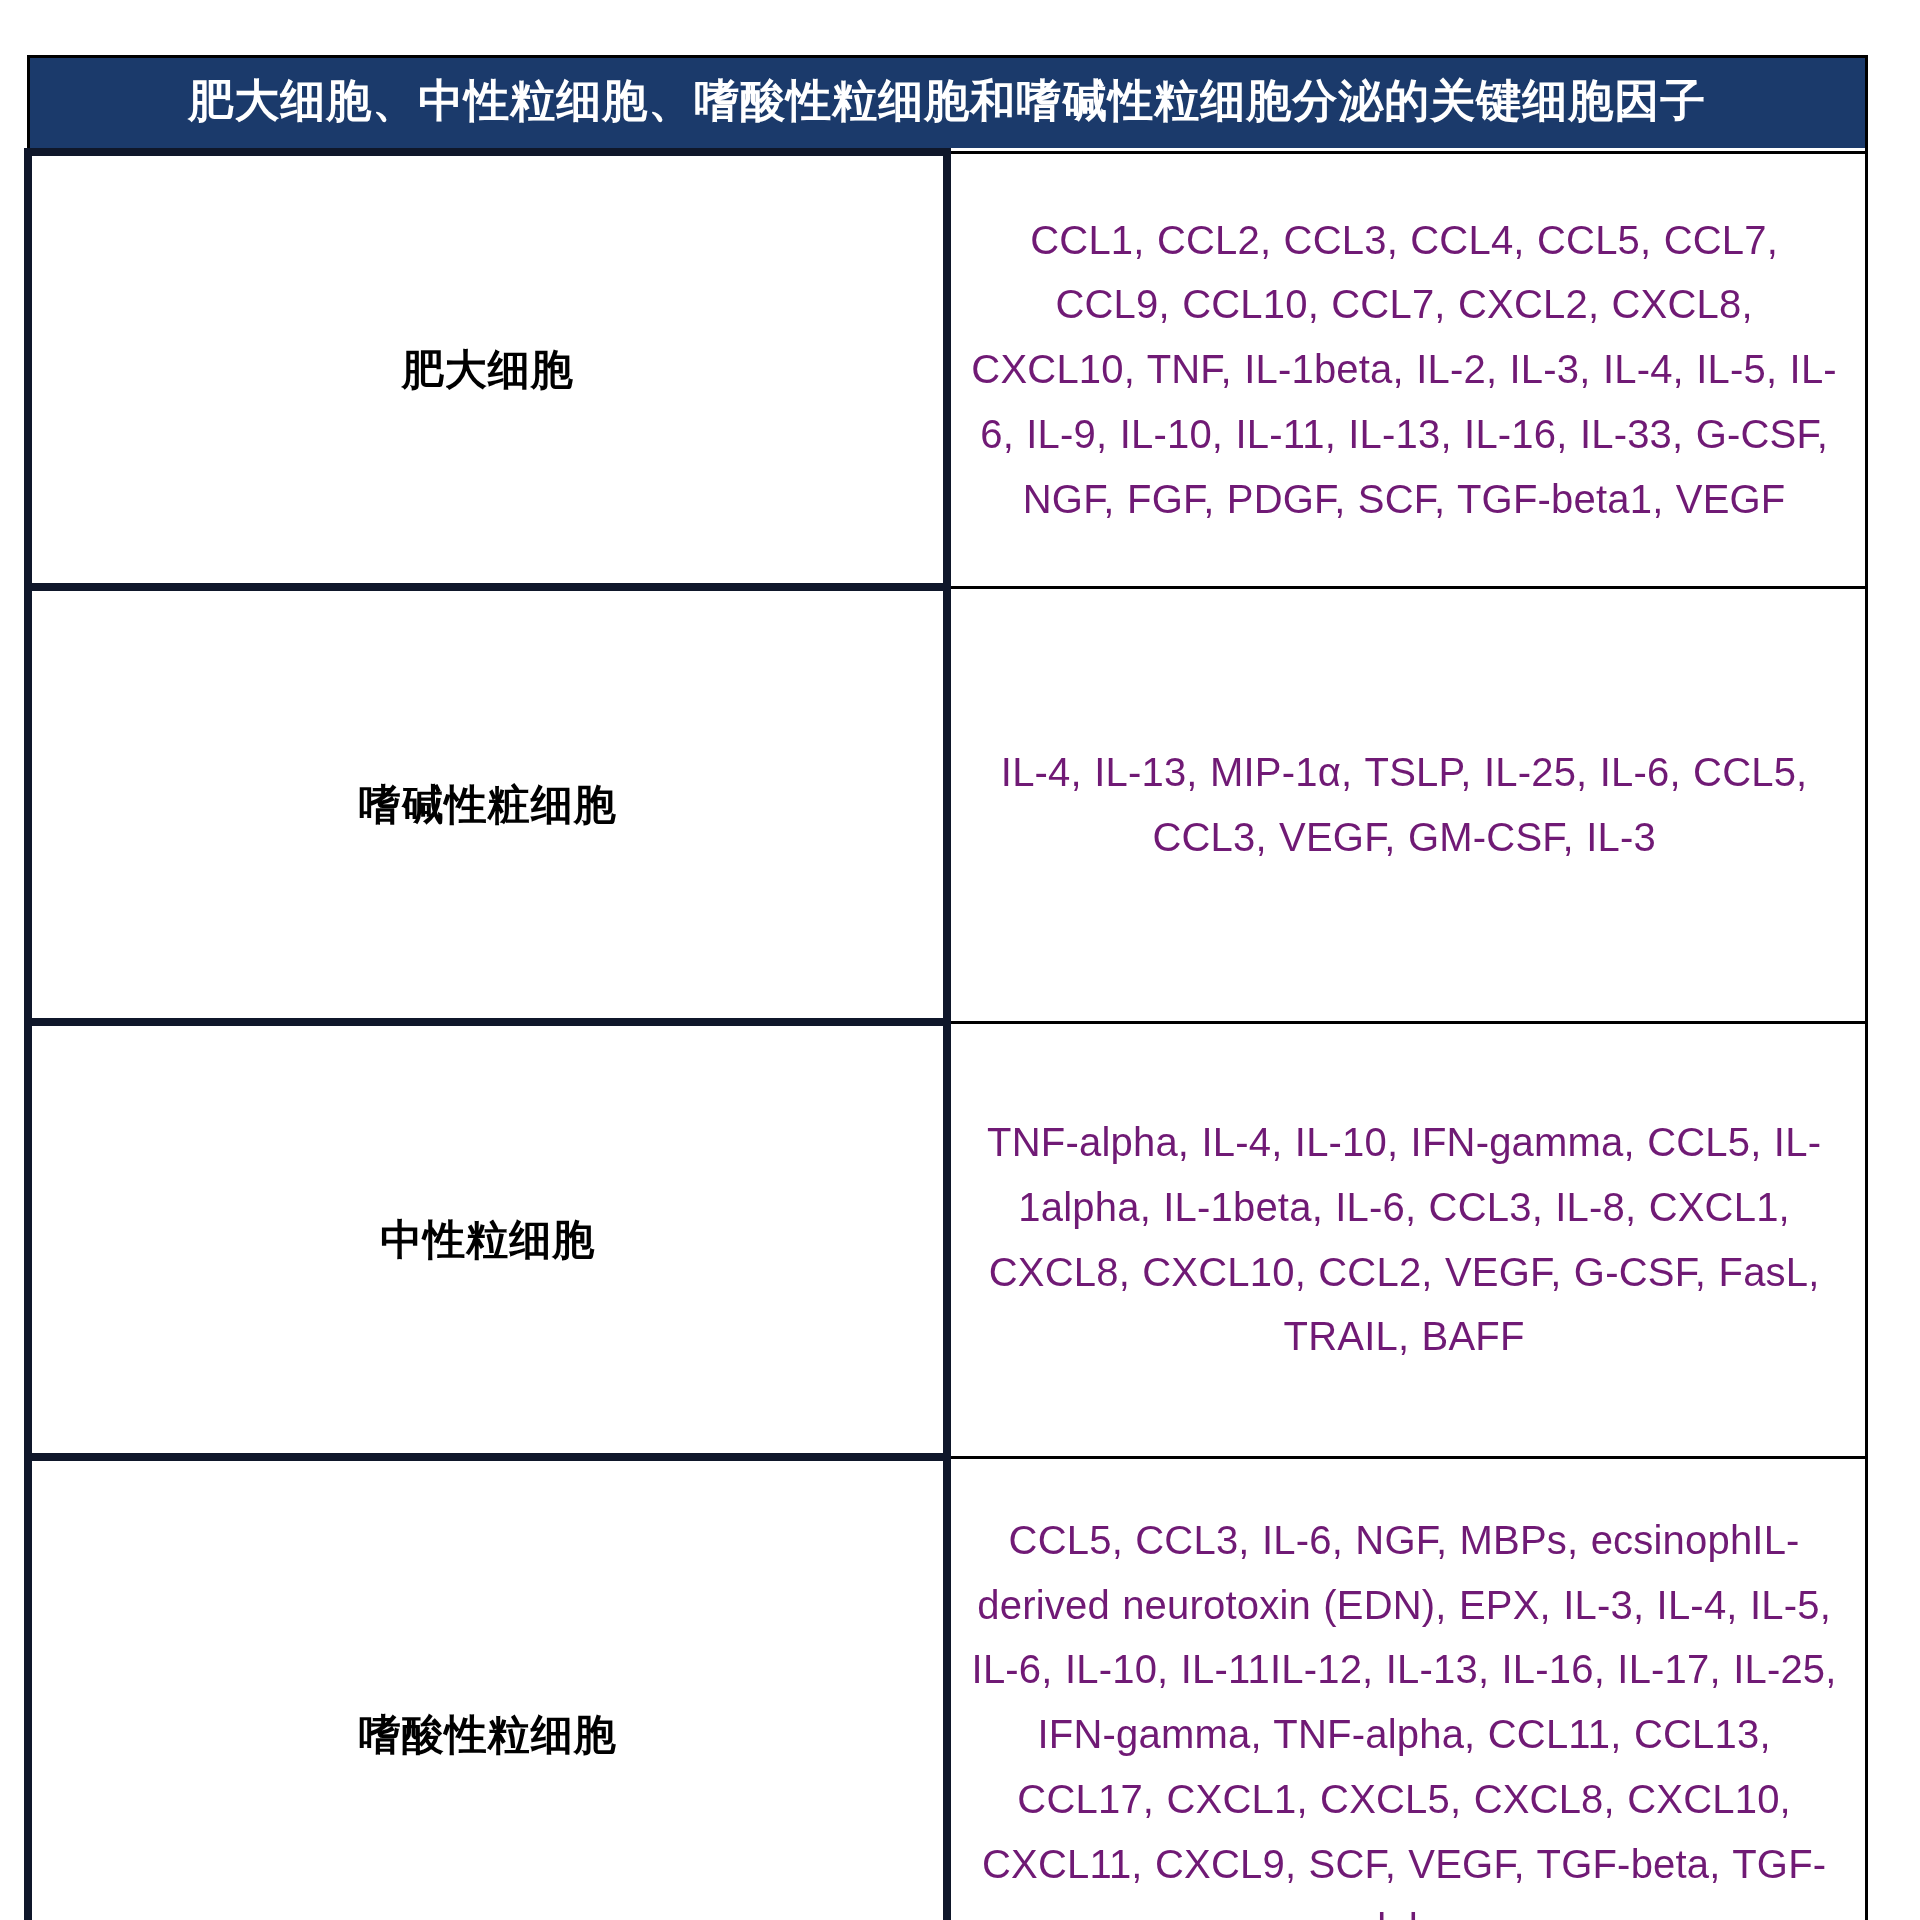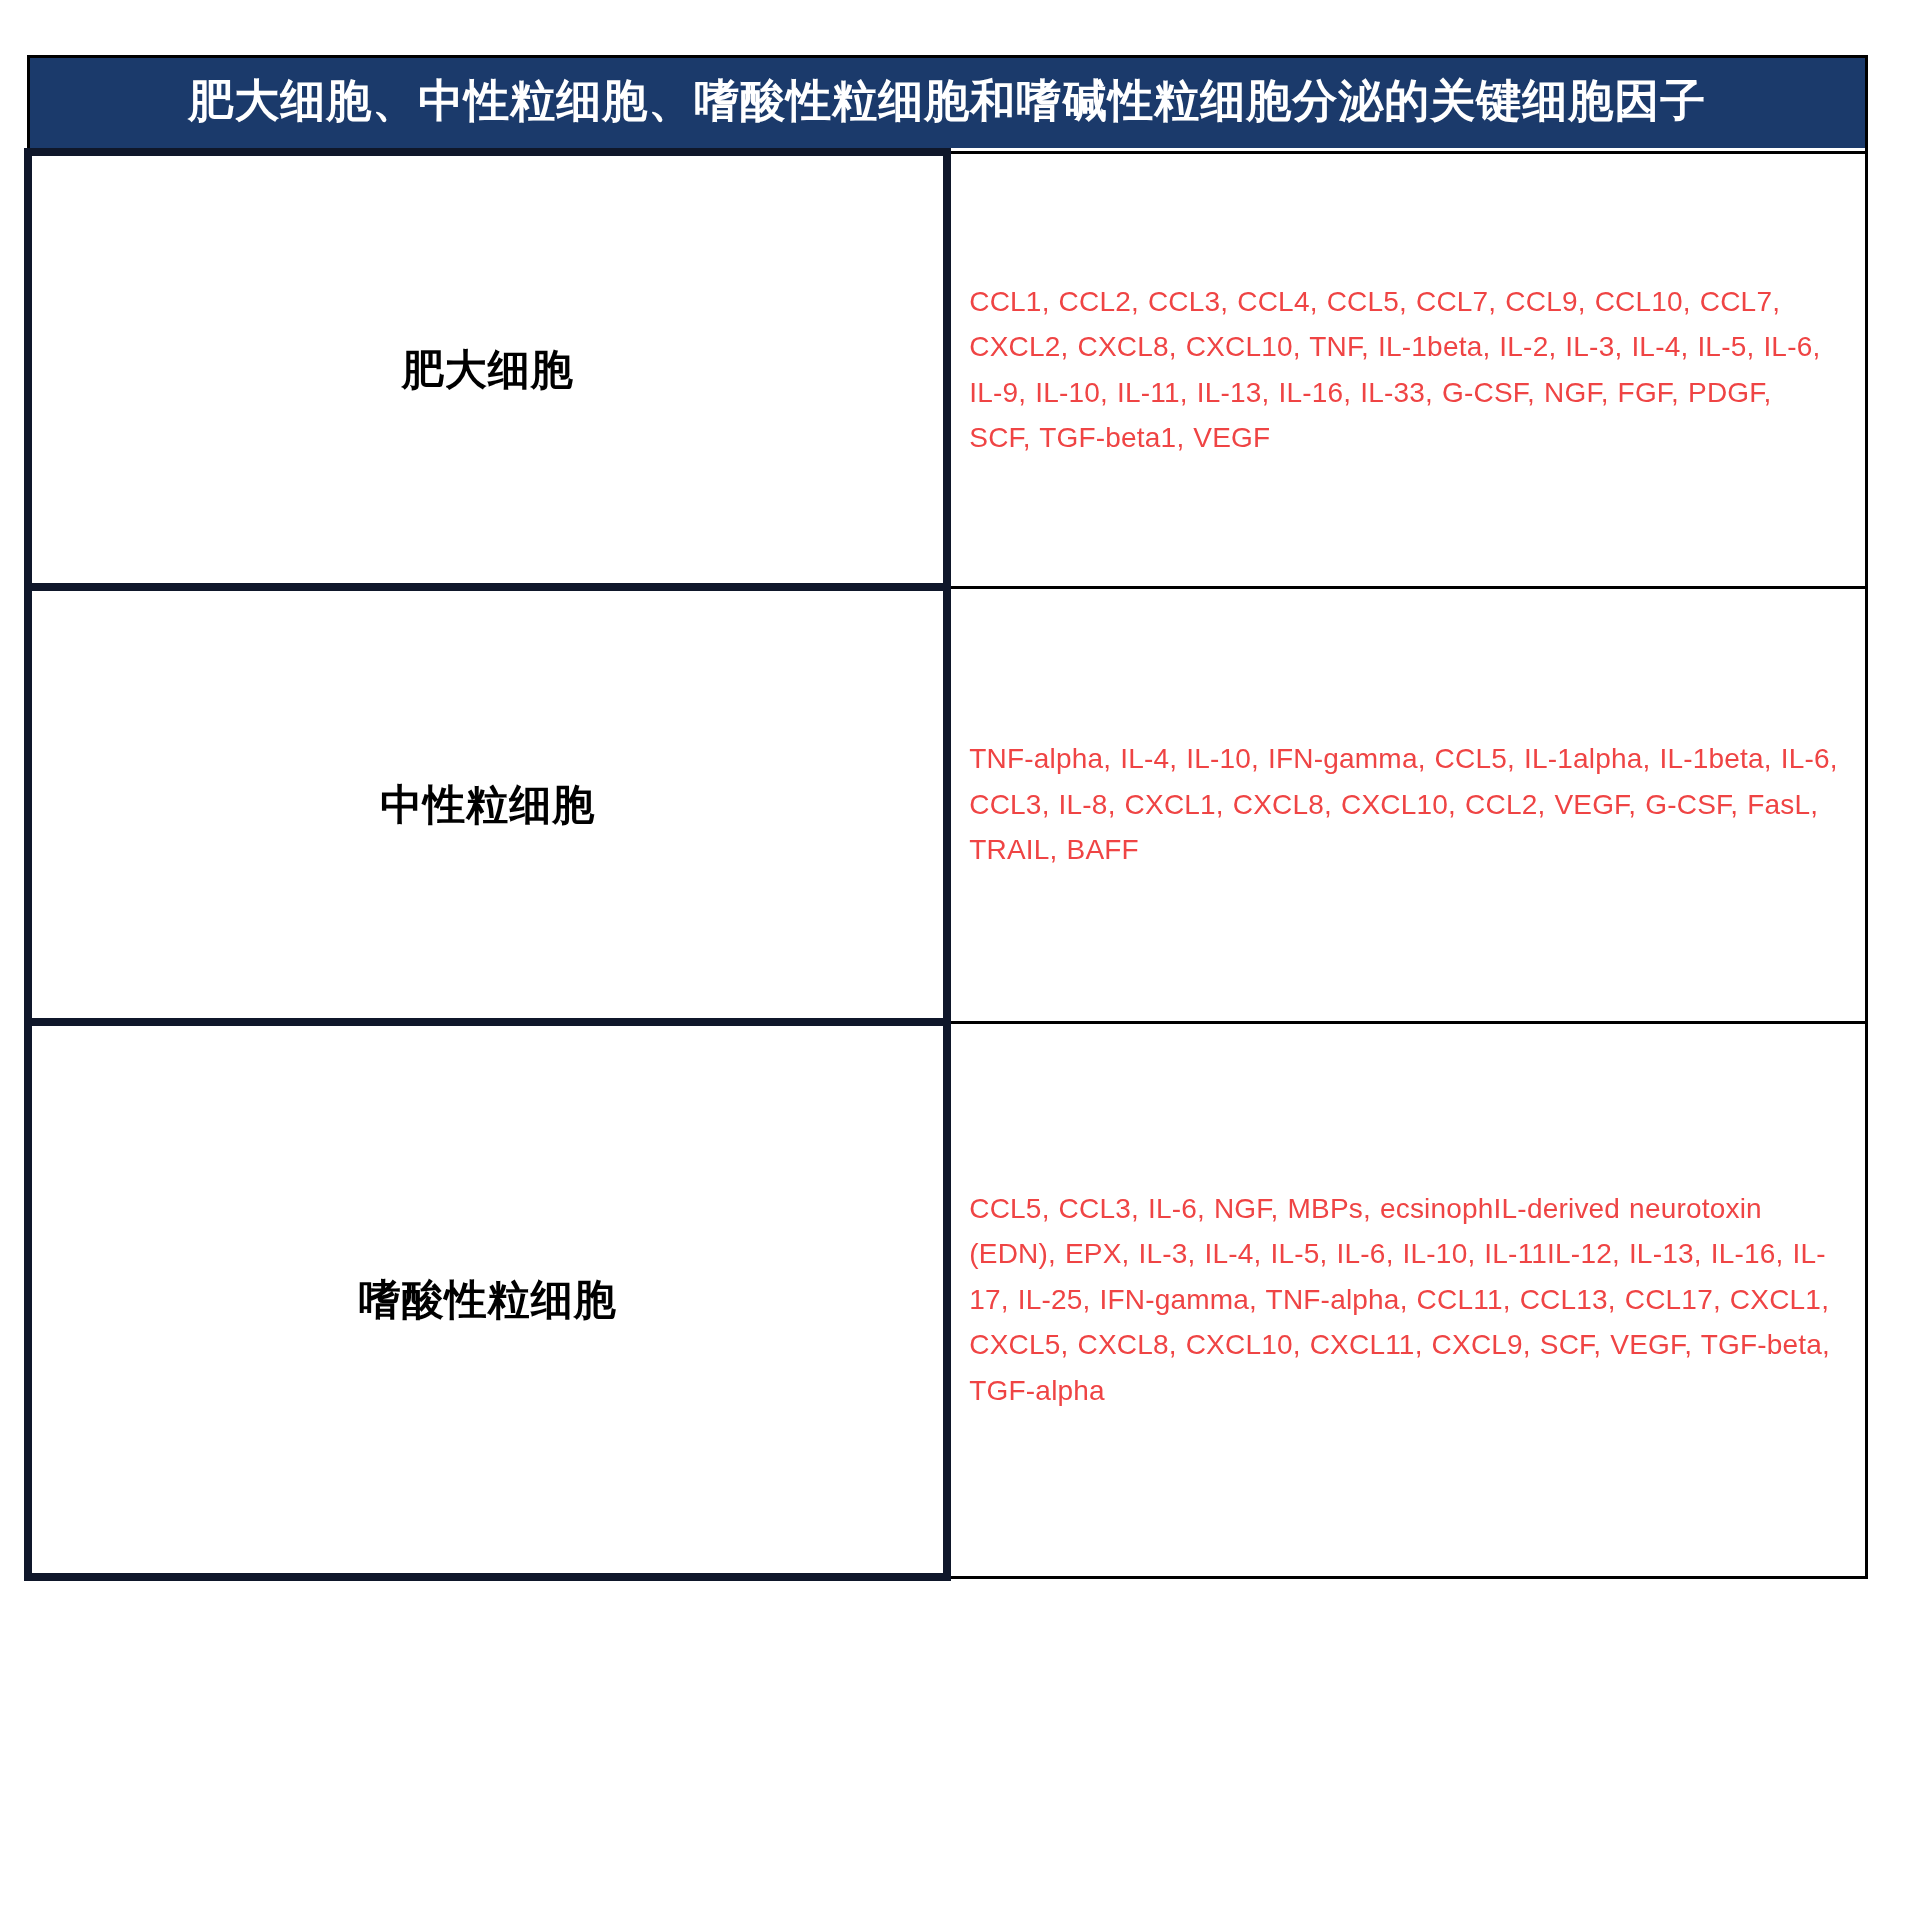--- a/index.html
+++ b/index.html
@@ -48,26 +48,27 @@
     vertical-align: middle;
     font-size: 42px;
     font-weight: bold;
     color: #000000;
     padding: 10px 6px;
     letter-spacing: 1px;
   }
   td.cytokines {
     border: 3px solid #000000;
     vertical-align: middle;
-    font-size: 28px;
-    color: #ef4444;
+    font-size: 40px;
+    color: #701a75;
     padding: 16px 26px 16px 18px;
     line-height: 1.62;
     letter-spacing: 0.2px;
     word-spacing: 1px;
+    text-align: center;
   }
   .row-mast td { height: 400px; }
   .row-baso td { height: 400px; }
   .row-neut td { height: 400px; }
   .row-eos  td { height: 520px; }
 </style>
 </head>
 <body>
 
 <div class="page">
@@ -75,20 +76,24 @@
     <thead>
       <tr class="title-row">
         <th colspan="2">肥大细胞、中性粒细胞、嗜酸性粒细胞和嗜碱性粒细胞分泌的关键细胞因子</th>
       </tr>
     </thead>
     <tbody>
       <tr class="row-mast">
         <td class="cell-type">肥大细胞</td>
         <td class="cytokines">CCL1, CCL2, CCL3, CCL4, CCL5, CCL7, CCL9, CCL10, CCL7, CXCL2, CXCL8, CXCL10, TNF, IL-1beta, IL-2, IL-3, IL-4, IL-5, IL-6, IL-9, IL-10, IL-11, IL-13, IL-16, IL-33, G-CSF, NGF, FGF, PDGF, SCF, TGF-beta1, VEGF</td>
       </tr>
+      <tr class="row-baso">
+        <td class="cell-type">嗜碱性粧细胞</td>
+        <td class="cytokines">IL-4, IL-13, MIP-1α, TSLP, IL-25, IL-6, CCL5, CCL3, VEGF, GM-CSF, IL-3</td>
+      </tr>
       <tr class="row-neut">
         <td class="cell-type">中性粒细胞</td>
         <td class="cytokines">TNF-alpha, IL-4, IL-10, IFN-gamma, CCL5, IL-1alpha, IL-1beta, IL-6, CCL3, IL-8, CXCL1, CXCL8, CXCL10, CCL2, VEGF, G-CSF, FasL, TRAIL, BAFF</td>
       </tr>
       <tr class="row-eos">
         <td class="cell-type">嗜酸性粒细胞</td>
         <td class="cytokines">CCL5, CCL3, IL-6, NGF, MBPs, ecsinophIL-derived neurotoxin (EDN), EPX, IL-3, IL-4, IL-5, IL-6, IL-10, IL-11IL-12, IL-13, IL-16, IL-17, IL-25, IFN-gamma, TNF-alpha, CCL11, CCL13, CCL17, CXCL1, CXCL5, CXCL8, CXCL10, CXCL11, CXCL9, SCF, VEGF, TGF-beta, TGF-alpha</td>
       </tr>
     </tbody>
   </table>

